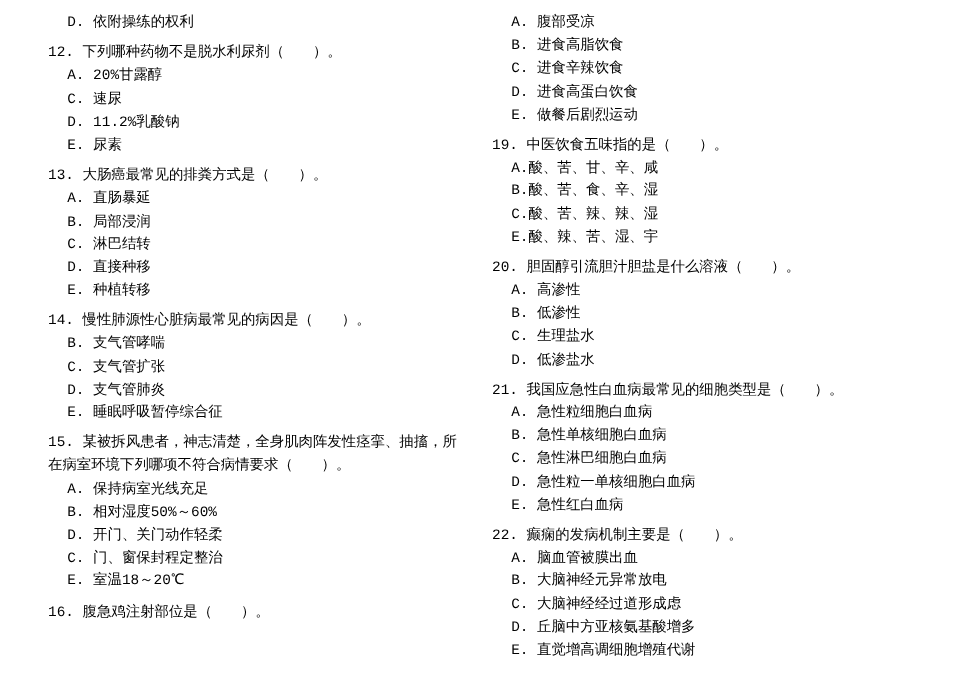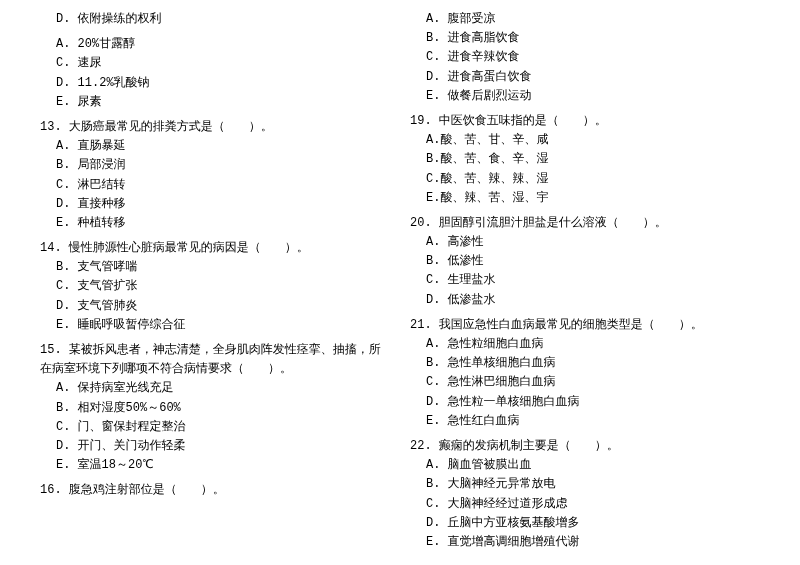--- a/index.html
+++ b/index.html
@@ -47,20 +47,21 @@
 <div class="page-container">
   <div class="two-column">
 
     <div class="column">
 
       <div class="question-block">
         <div class="option">D. 依附操练的权利</div>
       </div>
 
       <div class="question-block">
+        <div class="question-title">12. 下列哪种药物不是脱水利尿剂（　　）。</div>
         <div class="option">A. 20%甘露醇</div>
         <div class="option">C. 速尿</div>
         <div class="option">D. 11.2%乳酸钠</div>
         <div class="option">E. 尿素</div>
       </div>
 
       <div class="question-block">
         <div class="question-title">13. 大肠癌最常见的排粪方式是（　　）。</div>
         <div class="option">A. 直肠暴延</div>
         <div class="option">B. 局部浸润</div>
@@ -74,22 +75,22 @@
         <div class="option">B. 支气管哮喘</div>
         <div class="option">C. 支气管扩张</div>
         <div class="option">D. 支气管肺炎</div>
         <div class="option">E. 睡眠呼吸暂停综合征</div>
       </div>
 
       <div class="question-block">
         <div class="question-title">15. 某被拆风患者，神志清楚，全身肌肉阵发性痉挛、抽搐，所在病室环境下列哪项不符合病情要求（　　）。</div>
         <div class="option">A. 保持病室光线充足</div>
         <div class="option">B. 相对湿度50%～60%</div>
+        <div class="option">D. 开门、关门动作轻柔</div>
         <div class="option">C. 门、窗保封程定整治</div>
-        <div class="option">D. 开门、关门动作轻柔</div>
         <div class="option">E. 室温18～20℃</div>
       </div>
 
       <div class="question-block">
         <div class="question-title">16. 腹急鸡注射部位是（　　）。</div>
 
       </div>
 
     </div>
 

